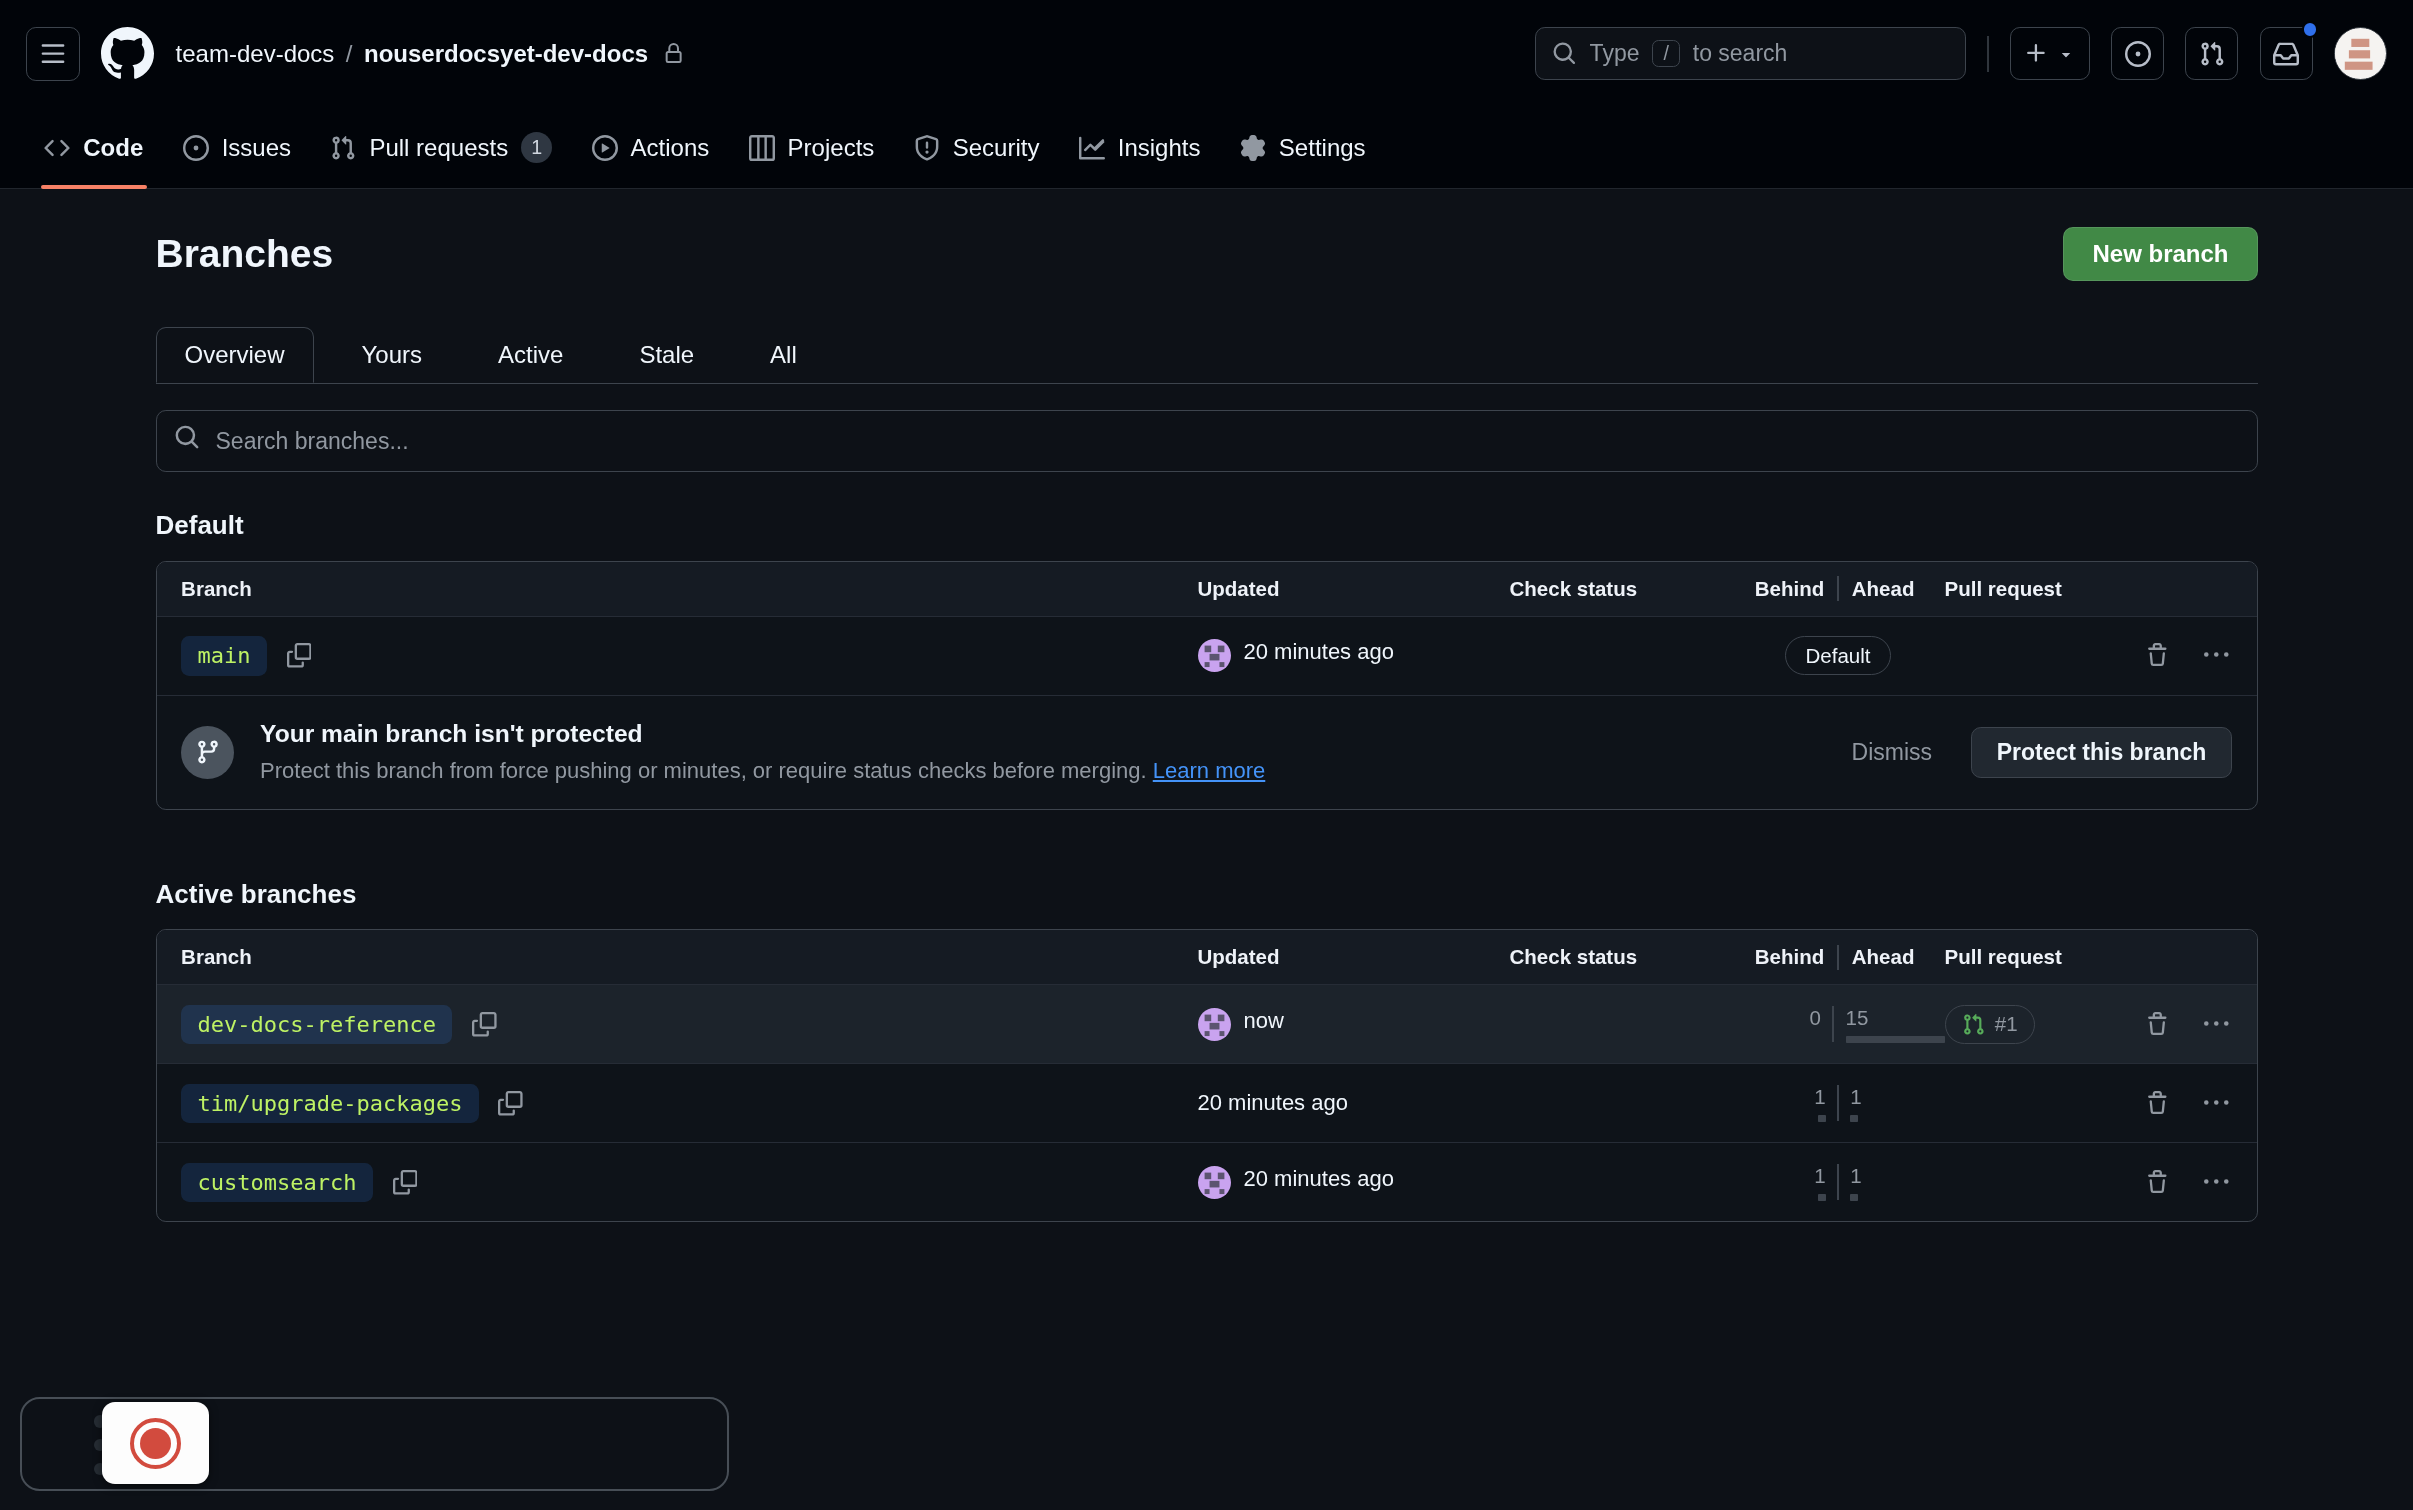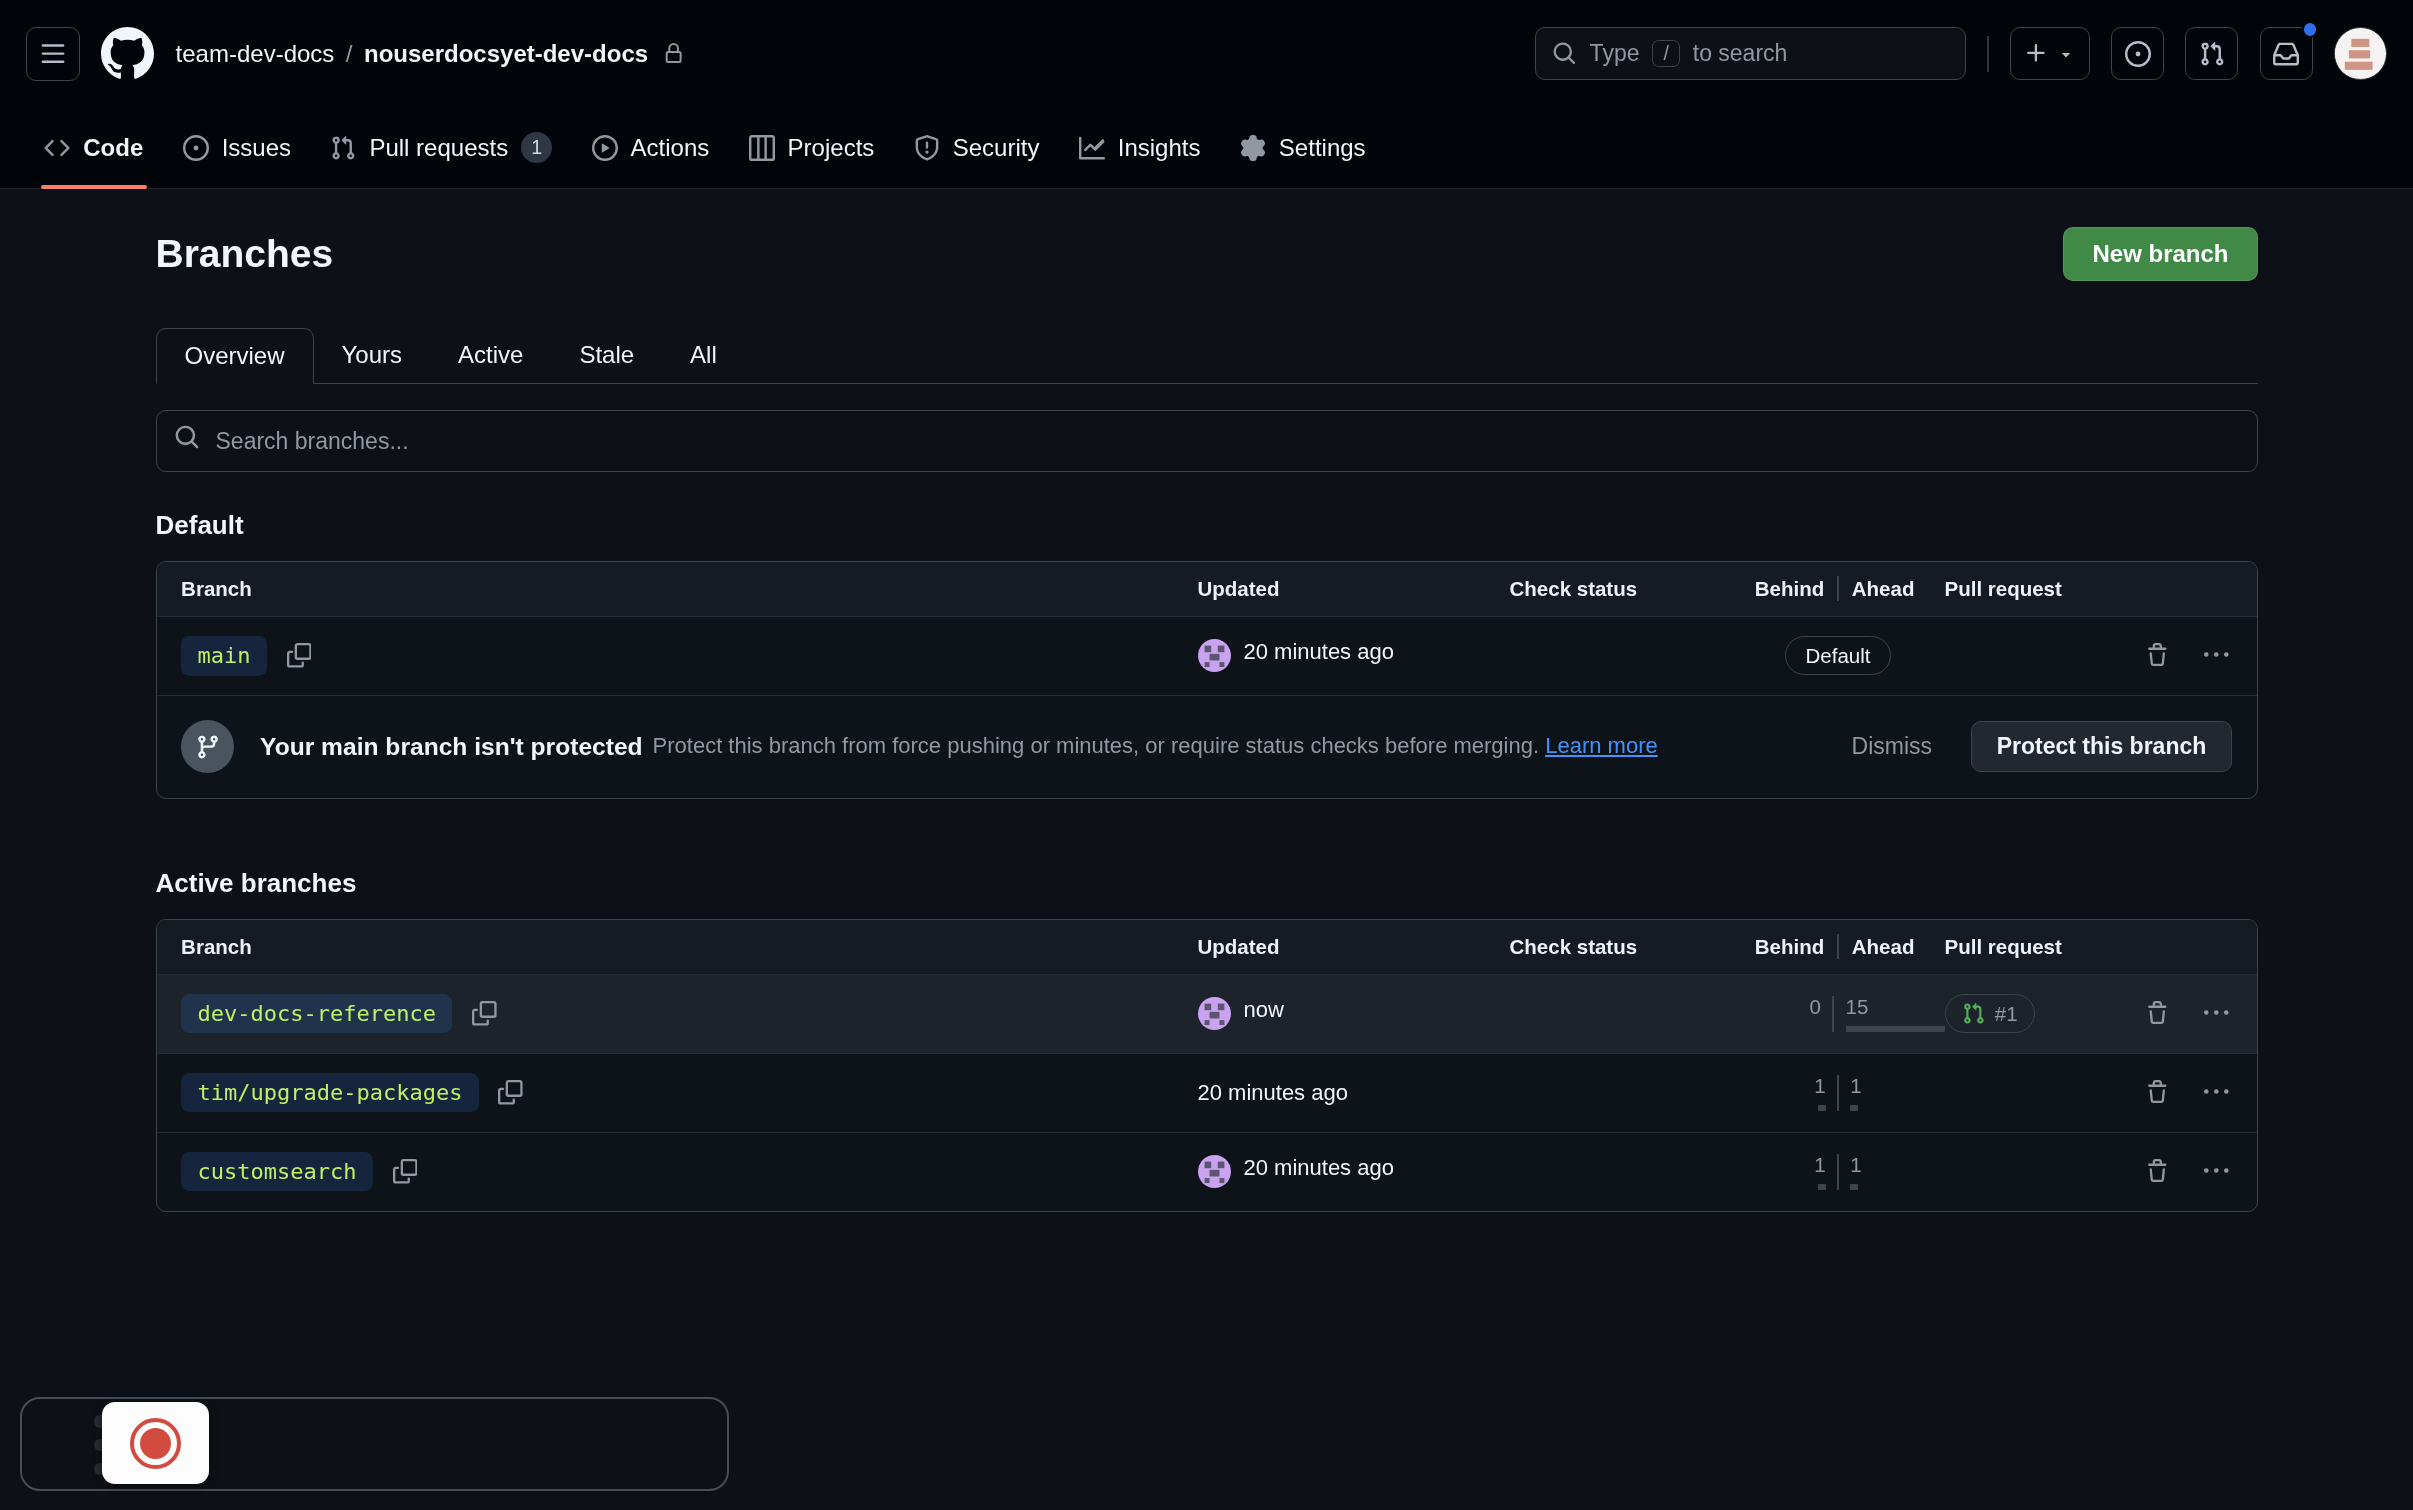--- a/index.html
+++ b/index.html
@@ -73,21 +73,21 @@
   
   .main { width:2102px; margin:0 auto; }
   .title-row { display:flex; align-items:center; justify-content:space-between; margin-top:38px;gap:47px; }
   .page-title { font-size:39px; font-weight:600; }
   .btn-primary {
     height:54px; padding:0 28px; border-radius:9.9px; background:#418946;
     border:0.8px solid rgba(240,246,252,0.12); color:#ffffff; font-size:24px;
     font-weight:600; cursor:pointer; font-family:inherit;
   }
 
-  .tabnav { margin-top:46px; border-bottom:0.8px solid #3d444d; display:flex; align-items:flex-end; }
+  .tabnav { margin-top:46px; border-bottom:0.8px solid #3d444d; display:flex; align-items:center;gap:20px; }
   .tab {
     padding:0 28px; height:56px; display:flex; align-items:center;
     color:#f0f6fc; font-size:24px; cursor:pointer; background:transparent;
     border:none; font-family:inherit;
   }
   .tab.active {
     border:0.8px solid #3d444d; border-bottom:0.8px solid #0d1117;
     border-radius:9.9px 9.9px 0 0; margin-bottom:-0.8px; background:#0d1117;
   }
 
@@ -150,21 +150,21 @@
 
   
   .banner {
     border-top:0.8px solid #262c36; display:flex; align-items:center;
     padding:24.6px 24.6px; gap:26px;
   }
   .banner-icon {
     width:53px; height:53px; border-radius:50%; background:#4b545e;
     display:flex; align-items:center; justify-content:center; color:#f0f6fc; flex:0 0 auto;
   }
-  .banner-text { flex:1; display:flex; flex-direction:row; gap:9.9px; }
+  .banner-text { flex:1; display:flex; flex-direction:column; gap:9.9px; }
   .banner-title { font-size:24.6px; font-weight:700; }
   .banner-desc { font-size:22px; color:#9198a1; }
   .learn-more { color:#4493f8; text-decoration:underline; cursor:pointer; }
   .banner-actions { display:flex; align-items:center; gap:39px; }
   .dismiss { background:none; border:none; color:#9198a1; font-size:23px; cursor:pointer; font-family:inherit; }
   .btn-secondary {
     height:51px; padding:0 24.6px; border-radius:9.9px; background:#212830;
     border:0.8px solid #3d444d; color:#f0f6fc; font-size:23px; font-weight:600;
     cursor:pointer; font-family:inherit;
   }

